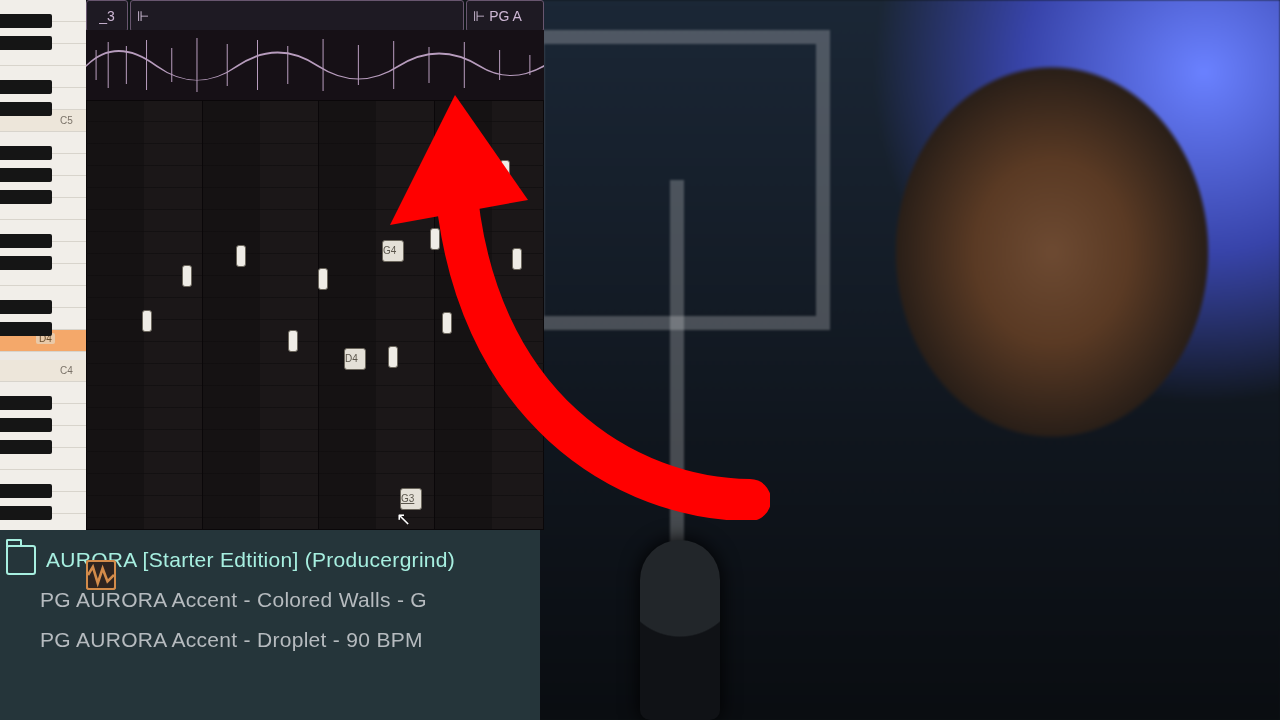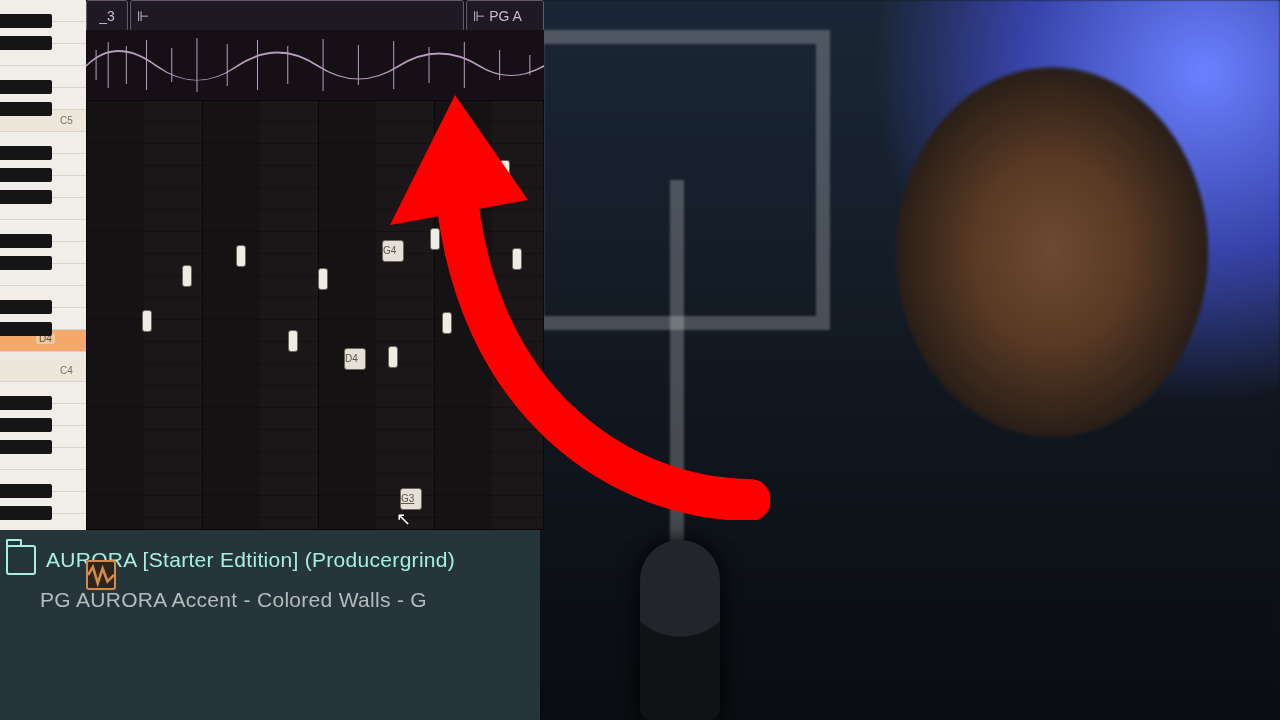--- a/index.html
+++ b/index.html
@@ -209,20 +209,28 @@
         <span>AURORA [Starter Edtition] (Producergrind)</span>
       </div>
       <div class="row file">
         <span class="ico wave">
           <svg width="16" height="12" viewBox="0 0 16 12">
               <polyline points="0,6 3,1 6,11 9,2 12,10 16,6" fill="none" stroke="#d38b4a" stroke-width="1.6"></polyline>
             </svg>
         </span>
         <span>PG AURORA Accent - Colored Walls - G</span>
       </div>
+      <div class="row file">
+        <span class="ico wave">
+          <svg width="16" height="12" viewBox="0 0 16 12">
+              <polyline points="0,6 3,1 6,11 9,2 12,10 16,6" fill="none" stroke="#d38b4a" stroke-width="1.6"></polyline>
+            </svg>
+        </span>
+        <span>PG AURORA Accent - Droplet - 90 BPM</span>
+      </div>
     </div>
 
   </div>
 
   <svg class="arrow" viewBox="0 0 440 440">
     <defs>
       <marker id="ah" markerWidth="1" markerHeight="1"></marker>
     </defs>
     <path d="M420 420 C 300 420 140 330 125 95" fill="none" stroke="#ff0000" stroke-width="42" stroke-linecap="round"></path>
     <polygon points="125,15 60,145 198,120" fill="#ff0000"></polygon>

